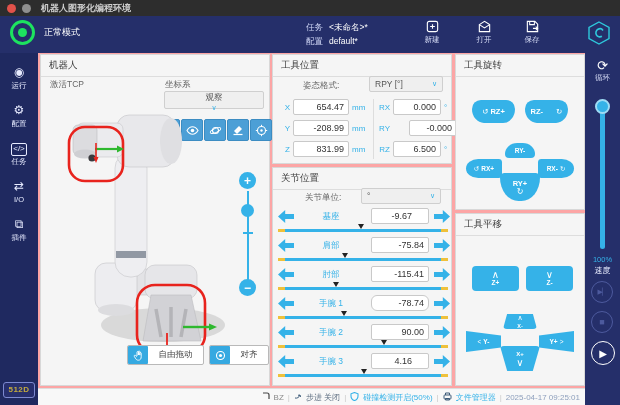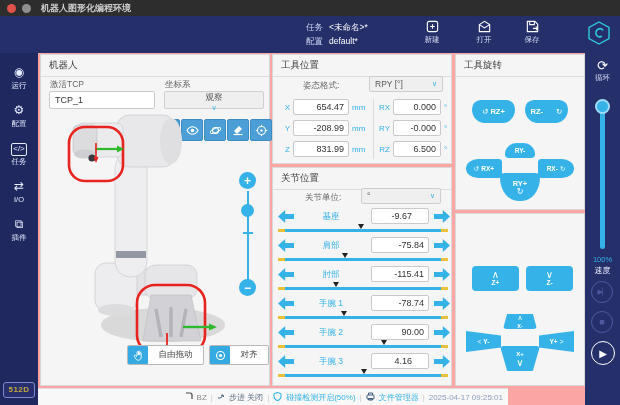--- a/index.html
+++ b/index.html
@@ -86,38 +86,44 @@
   .rsb .loop .ic{font-size:13px;line-height:14px;}
   .rsb .loop .lbl{font-size:7.5px;color:#d9dff8;}
   .strack{position:absolute;left:15px;top:48px;width:5px;height:148px;background:#35b2e8;border-radius:3px;cursor:pointer;}
   .shandle{position:absolute;left:10px;top:46px;width:15px;height:15px;border-radius:50%;background:#35b2e8;border:2px solid #9fdcf5;box-sizing:border-box;cursor:pointer;}
   .spct{position:absolute;top:202px;width:35px;text-align:center;font-size:7.5px;color:#35b2e8;}
   .slbl{position:absolute;top:212px;width:35px;text-align:center;font-size:8px;color:#e8ecff;font-family:Liberation Mono, monospace;}
   .cbtn{position:absolute;left:6px;width:22px;height:22px;border-radius:50%;border:1px solid #4d5a9e;color:#4d5a9e;
         display:flex;align-items:center;justify-content:center;font-size:9px;cursor:pointer;box-sizing:border-box;}
   .cbtn.lit{border:1.5px solid #fff;color:#fff;font-size:10px;}
   
-  .statusbar{position:absolute;left:38px;bottom:0;width:470px;height:17px;background:#f8f8f8;border-top:1px solid #ddd;
+  .statusbar{position:absolute;left:38px;bottom:0;width:547px;height:17px;background:#f8f8f8;border-top:1px solid #ddd;
              display:flex;align-items:center;justify-content:flex-end;gap:4px;padding-right:5px;box-sizing:border-box;font-size:8px;color:#8a8a8a;}
   .statusbar .sep{color:#c9c9c9;}
   .statusbar .dark{color:#5d6d80;}
   .statusbar .ts{color:#8fa0bd;}
 </style>
 </head>
 <body>
 
 <div class="app">
 
   <div class="titlebar">
     <span class="dot red"></span>
     <span class="dot gray"></span>
     <span class="win-title">机器人图形化编程环境</span>
   </div>
 
   <div class="topbar">
+    <div class="mode">
+      <span class="mode-ring">
+          <i></i>
+        </span>
+      <span class="mode-label">正常模式</span>
+    </div>
     <div class="taskinfo">
       <div><span class="k">任务</span><span>&lt;未命名&gt;*</span></div>
       <div><span class="k">配置</span><span>default*</span></div>
     </div>
     <div class="tbtn" style="left:414px;">
       <svg width="15" height="15" viewBox="0 0 16 16">
           <rect x="2.5" y="2.5" width="11" height="11" rx="2" fill="none" stroke="#fff" stroke-width="1.2"></rect>
           <path d="M8 5.5v5M5.5 8h5" stroke="#fff" stroke-width="1.2"></path>
         </svg>
       <div class="lbl">新建</div>
@@ -165,21 +171,20 @@
     <div class="lsb-item">
       <span class="ic">⧉</span>
       <span class="lbl">插件</span>
     </div>
     <div class="badge">512D</div>
   </div>
 
   <div class="panel" style="left:40px;top:54px;width:230px;height:332px;">
     <h3>机器人</h3>
     <div class="field-label" style="position:absolute;left:9px;top:24px;">激活TCP</div>
-    <input class="inp" style="position: absolute; left: 8px; top: 36px; width: 106px; height: 18px; padding: 0px 5px;" value="TCP_1">
     <div class="field-label" style="position:absolute;left:124px;top:24px;">坐标系</div>
     <div class="sel" style="position:absolute;left:123px;top:36px;width:100px;height:18px;flex-direction:column;">
       <span>观察</span>
       <span class="caret">∨</span>
     </div>
 
     <div class="icbtn" style="left:117px;top:64px;">
       <svg width="12" height="12" viewBox="0 0 12 12">
           <path d="M2 2l8 8M10 2 2 10" stroke="#fff" stroke-width="1.6"></path>
           <circle cx="2.4" cy="2.4" r="1.6" fill="#fff"></circle>
@@ -300,21 +305,21 @@
       <input class="inp" style="width: 56px; height: 16px; padding: 0px 4px; text-align: right;" value="831.99">
       <span class="unit">mm</span>
     </div>
     <div class="tp-row" style="left:104px;top:44px;">
       <span class="axis">RX</span>
       <input class="inp" style="width: 48px; height: 16px; padding: 0px 4px; text-align: right;" value="0.000">
       <span class="unit">°</span>
     </div>
     <div class="tp-row" style="left:104px;top:65px;">
       <span class="axis">RY</span>
-      <input class="inp" style="width: 48px; height: 16px; padding: 0px 4px; text-align: right;" value="-0.000">
+      <input class="inp" style="width: 48px; height: 16px; padding: 0px 4px; text-align: right; margin-left: 16px;" value="-0.000">
       <span class="unit">°</span>
     </div>
     <div class="tp-row" style="left:104px;top:86px;">
       <span class="axis">RZ</span>
       <input class="inp" style="width: 48px; height: 16px; padding: 0px 4px; text-align: right;" value="6.500">
       <span class="unit">°</span>
     </div>
   </div>
 
   <div class="panel" style="left:272px;top:167px;width:180px;height:219px;">
@@ -350,21 +355,21 @@
         <input class="inp" style="position: absolute; left: 98px; top: 98px; width: 58px; height: 16px; padding: 0px 4px; text-align: right;" value="-115.41">
         <div class="jarrow r" style="left:161px;top:100px;"></div>
         <div class="jslider" style="left:5px;top:119px;width:170px;">
           <span class="tip"></span>
           <span class="trk"></span>
           <span class="tip"></span>
           <span class="jmark" style="left: 34%;"></span>
         </div>
         <div class="jarrow l" style="left:5px;top:129px;"></div>
         <div class="jlabel" style="left:28px;top:130px;">手腕 1</div>
-        <input class="inp" style="position: absolute; left: 98px; top: 127px; width: 58px; height: 16px; padding: 0px 4px; text-align: right;" value="-78.74">
+        <input class="inp" style="position: absolute; left: 98px; top: 127px; width: 58px; height: 16px; padding: 0px 4px; text-align: right; border-radius: 6px;" value="-78.74">
         <div class="jarrow r" style="left:161px;top:129px;"></div>
         <div class="jslider" style="left:5px;top:148px;width:170px;">
           <span class="tip"></span>
           <span class="trk"></span>
           <span class="tip"></span>
           <span class="jmark" style="left: 39.1%;"></span>
         </div>
         <div class="jarrow l" style="left:5px;top:158px;"></div>
         <div class="jlabel" style="left:28px;top:159px;">手腕 2</div>
         <input class="inp" style="position: absolute; left: 98px; top: 156px; width: 58px; height: 16px; padding: 0px 4px; text-align: right;" value="90.00">
@@ -409,20 +414,21 @@
       <span>RX-</span>
         <span class="g">↻</span>
     </div>
     <div class="jog dome-down" style="left:44px;top:118px;width:40px;height:28px;">
       <span>RY+</span>
         <span class="g" style="font-size:8px;line-height:7px;">↻</span>
     </div>
   </div>
 
   <div class="panel" style="left:455px;top:213px;width:130px;height:173px;">
+    <h3>工具平移</h3>
     <div class="jog key" style="left:16px;top:52px;width:47px;height:25px;">
       <span class="g">∧</span>
         <span style="font-size:6.5px;">Z+</span>
     </div>
     <div class="jog key" style="left:70px;top:52px;width:47px;height:25px;">
       <span class="g">∨</span>
         <span style="font-size:6.5px;">Z-</span>
     </div>
     <div class="jog key trap-top" style="left:47px;top:100px;width:34px;height:15px;">
       <span class="g" style="font-size:7px;">∧</span>

